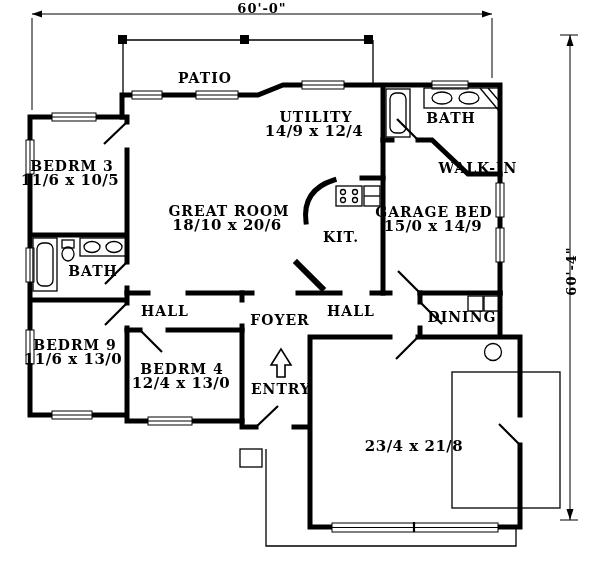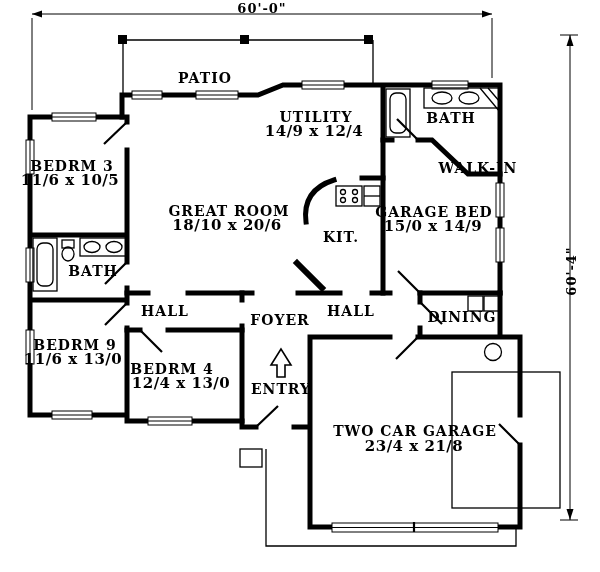--- a/index.html
+++ b/index.html
@@ -157,21 +157,20 @@
   <div class="lbl" style="left:93px;top:271px">BATH</div>
 
   <div class="lbl" style="left:165px;top:311px">HALL</div>
   <div class="lbl" style="left:280px;top:320px">FOYER</div>
   <div class="lbl" style="left:351px;top:311px">HALL</div>
   <div class="lbl" style="left:462px;top:317px">DINING</div>
 
   <div class="lbl" style="left:75px;top:345px">BEDRM 9</div>
   <div class="lbl sz" style="left:73px;top:359px">11/6 x 13/0</div>
 
-  <div class="lbl" style="left:172px;top:369px">BEDRM 4</div>
+  <div class="lbl" style="left:182px;top:369px">BEDRM 4</div>
   <div class="lbl sz" style="left:181px;top:383px">12/4 x 13/0</div>
 
   <div class="lbl" style="left:281px;top:389px">ENTRY</div>
 
-  <div class="lbl" style="left:415px;top:431px">TWO CAR GARAGE</div>
   <div class="lbl sz" style="left:414px;top:446px">23/4 x 21/8</div>
 
 </div>
 
 </body></html>

